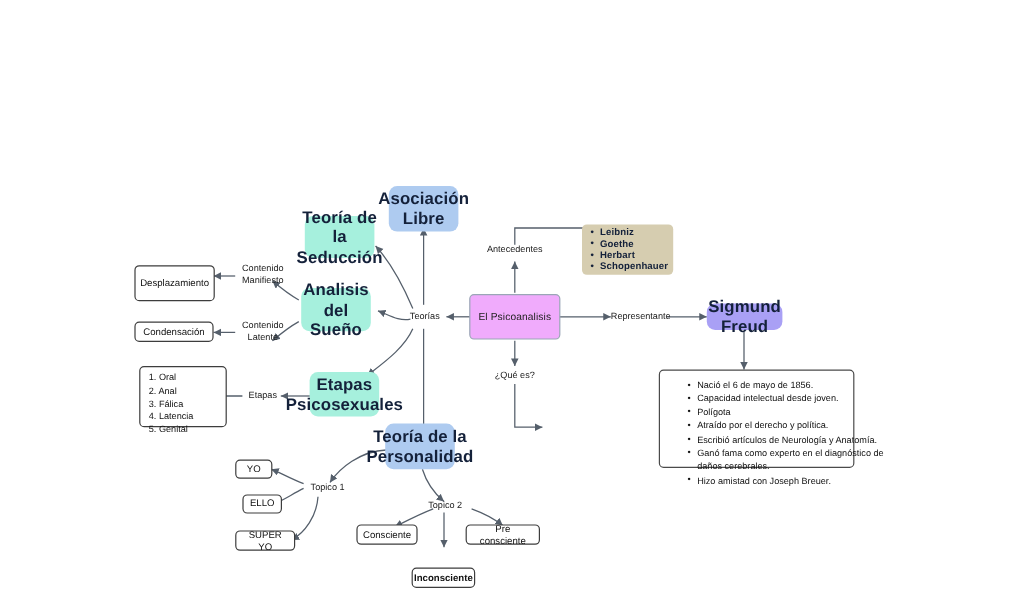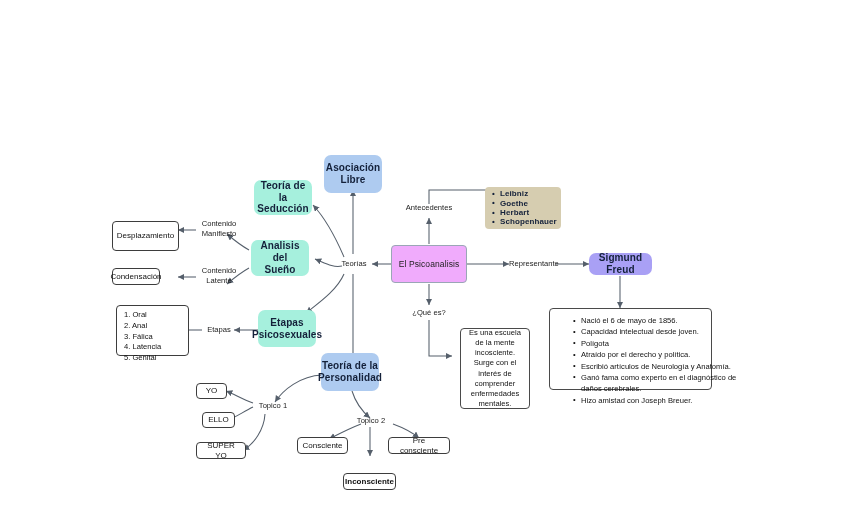--- a/index.html
+++ b/index.html
@@ -26,21 +26,21 @@
     display:flex;
     align-items:center;
     justify-content:center;
     text-align:center;
     line-height:1.18;
   }
   
   .card{
     border-radius:7px;
     font-weight:bold;
-    font-size:10px;
+    font-size:14px;
     letter-spacing:.1px;
     color:#14213a;
     padding:3px 4px;
   }
   .card.blue{background:#aecbf0;}
   .card.mint{background:#a6f0dd;}
   .card.purple{background:#a9a0f5;}
   .card.grayblue{
     background:#f0abfc;
     border:1px solid #9aa6b6;
@@ -228,21 +228,21 @@
       <li>Goethe</li>
       <li>Herbart</li>
       <li>Schopenhauer</li>
     </ul>
   </div>
 
   <div class="node obox" style="left:112px;top:221px;width:67px;height:30px;">
     <span>Desplazamiento</span>
   </div>
 
-  <div class="node obox" style="left:112px;top:268px;width:48px;height:17px;">
+  <div class="node obox" style="left:112px;top:268px;width:66px;height:17px;">
     <span>Condensación</span>
   </div>
 
   <div class="node obox list" style="left:116px;top:305px;width:73px;height:51px;">
     <ol class="nl">
       <li>1. Oral</li>
       <li>2. Anal</li>
       <li>3. Fálica</li>
       <li>4. Latencia</li>
       <li>5. Genital</li>
@@ -266,32 +266,20 @@
   </div>
 
   <div class="node obox" style="left:343px;top:473px;width:53px;height:17px;font-weight:bold;">
     <span>Inconsciente</span>
   </div>
 
   <div class="node obox" style="left:388px;top:437px;width:62px;height:17px;">
     <span>Pre consciente</span>
   </div>
 
-  <div class="node obox para" style="left:460px;top:328px;width:70px;height:81px;">
-    <span>
-      <span>Es una escuela</span><br>
-      <span>de la mente</span><br>
-      <span>incosciente.</span><br>
-      <span>Surge con el</span><br>
-      <span>interés de</span><br>
-      <span>comprender</span><br>
-      <span>enfermedades</span><br>
-      <span>mentales.</span>
-    </span>
-  </div>
 
   <div class="node obox bullets" style="left:549px;top:308px;width:163px;height:82px;">
     <ul class="bl">
       <li>Nació el 6 de mayo de 1856.</li>
       <li>Capacidad intelectual desde joven.</li>
       <li>Polígota</li>
       <li>Atraído por el derecho y política.</li>
       <li>Escribió artículos de Neurología y Anatomía.</li>
       <li>Ganó fama como experto en el diagnóstico de</li>
       <li class="cont">daños cerebrales.</li>

